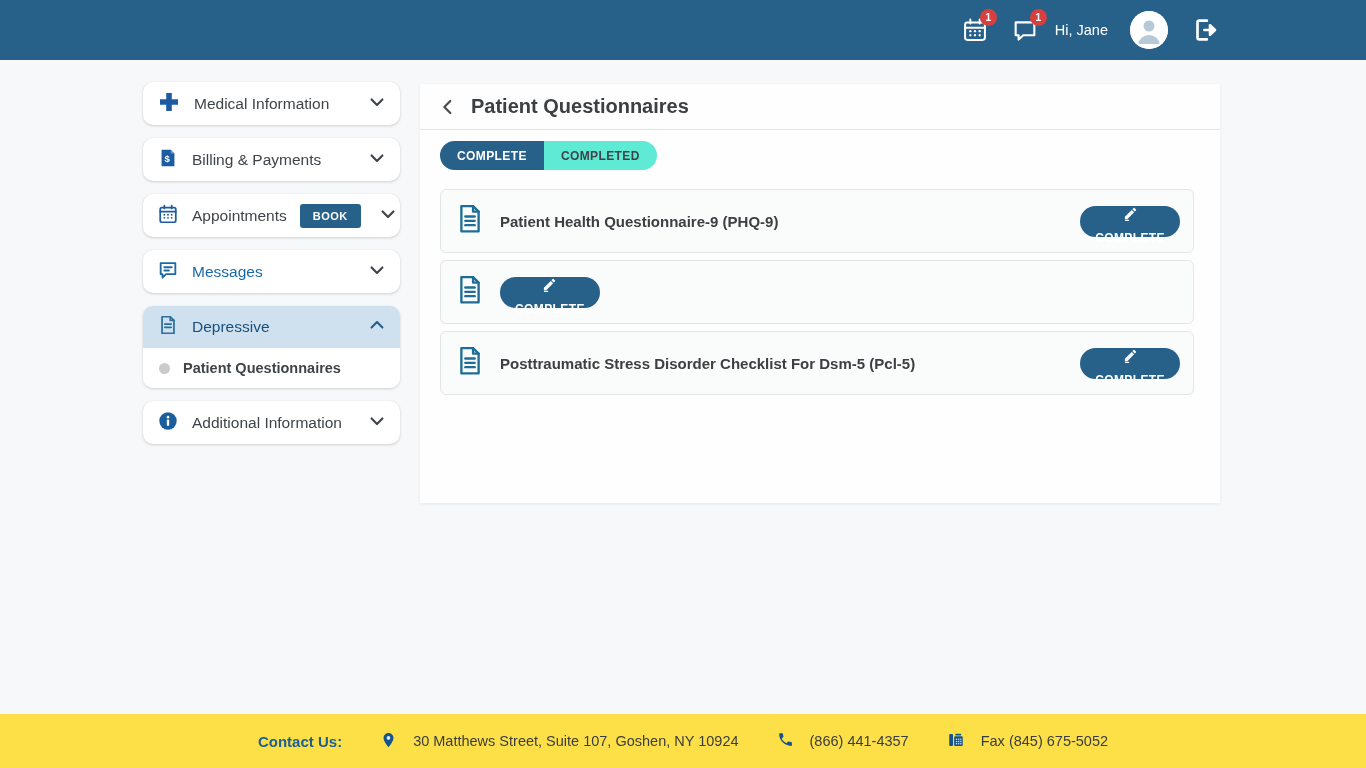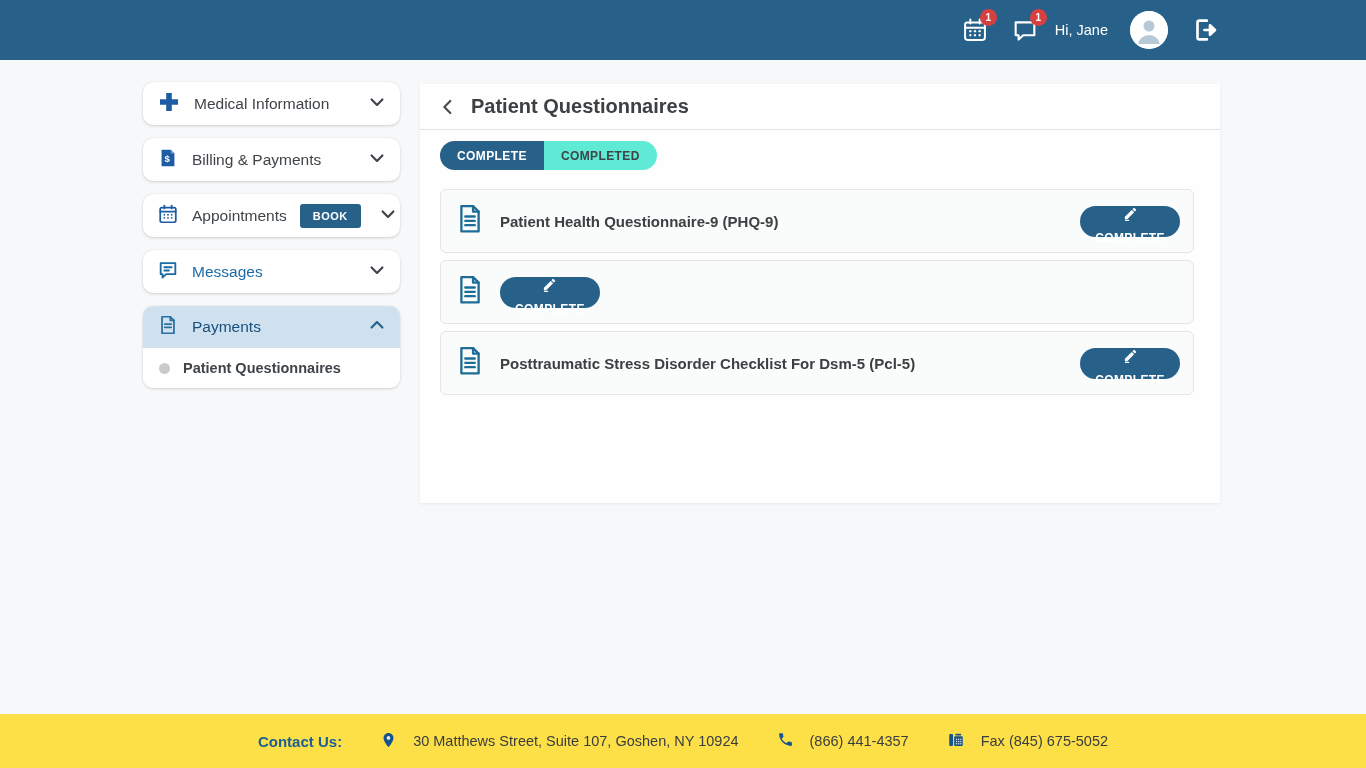--- a/index.html
+++ b/index.html
@@ -255,33 +255,50 @@
   <div class="side-card">
     <div class="side-item doc-head">
       <span>
         <svg width="22" height="22" viewBox="0 0 24 24" fill="none" stroke="#2a6f9e" stroke-width="1.9" stroke-linecap="round" stroke-linejoin="round">
           <path d="M5.5 3 h9 l4 4 v14 h-13 z"></path>
           <path d="M14.5 3 v4 h4"></path>
           <line x1="8.5" y1="11" x2="15.5" y2="11"></line>
           <line x1="8.5" y1="14.5" x2="15.5" y2="14.5"></line>
         </svg>
       </span>
-      <span class="lbl navy">Payments</span>
+      <span class="lbl navy">Depressive</span>
       <span class="chev">
         <svg width="20" height="20" viewBox="0 0 24 24" fill="none" stroke="#27618a" stroke-width="2.6" stroke-linecap="round" stroke-linejoin="round">
             <polyline points="5.5,15 12,8.5 18.5,15"></polyline>
           </svg>
       </span>
     </div>
     <div class="sub-item">
       <span class="sub-dot"></span>
       <span class="lbl">Patient Questionnaires</span>
     </div>
   </div>
 
+  <div class="side-card">
+    <div class="side-item">
+      <span>
+        <svg width="22" height="22" viewBox="0 0 24 24">
+          <circle cx="12" cy="12" r="9.5" fill="#1a5f9c"></circle>
+          <circle cx="12" cy="7.8" r="1.4" fill="#fff"></circle>
+          <rect x="10.7" y="10.4" width="2.6" height="7" rx="1.2" fill="#fff"></rect>
+        </svg>
+      </span>
+      <span class="lbl">Additional Information</span>
+      <span class="chev">
+        <svg width="20" height="20" viewBox="0 0 24 24" fill="none" stroke="#3f4449" stroke-width="2.6" stroke-linecap="round" stroke-linejoin="round">
+            <polyline points="5.5,9 12,15.5 18.5,9"></polyline>
+          </svg>
+      </span>
+    </div>
+  </div>
 </nav>
 
 <main class="main">
   <div class="main-head">
     <button class="back-btn">
       <svg width="22" height="22" viewBox="0 0 24 24" fill="none" stroke="#4a4e52" stroke-width="2.4" stroke-linecap="round" stroke-linejoin="round">
           <polyline points="14.5,5.5 8,12 14.5,18.5"></polyline>
         </svg>
     </button>
     <h1 class="page-title">Patient Questionnaires</h1>

